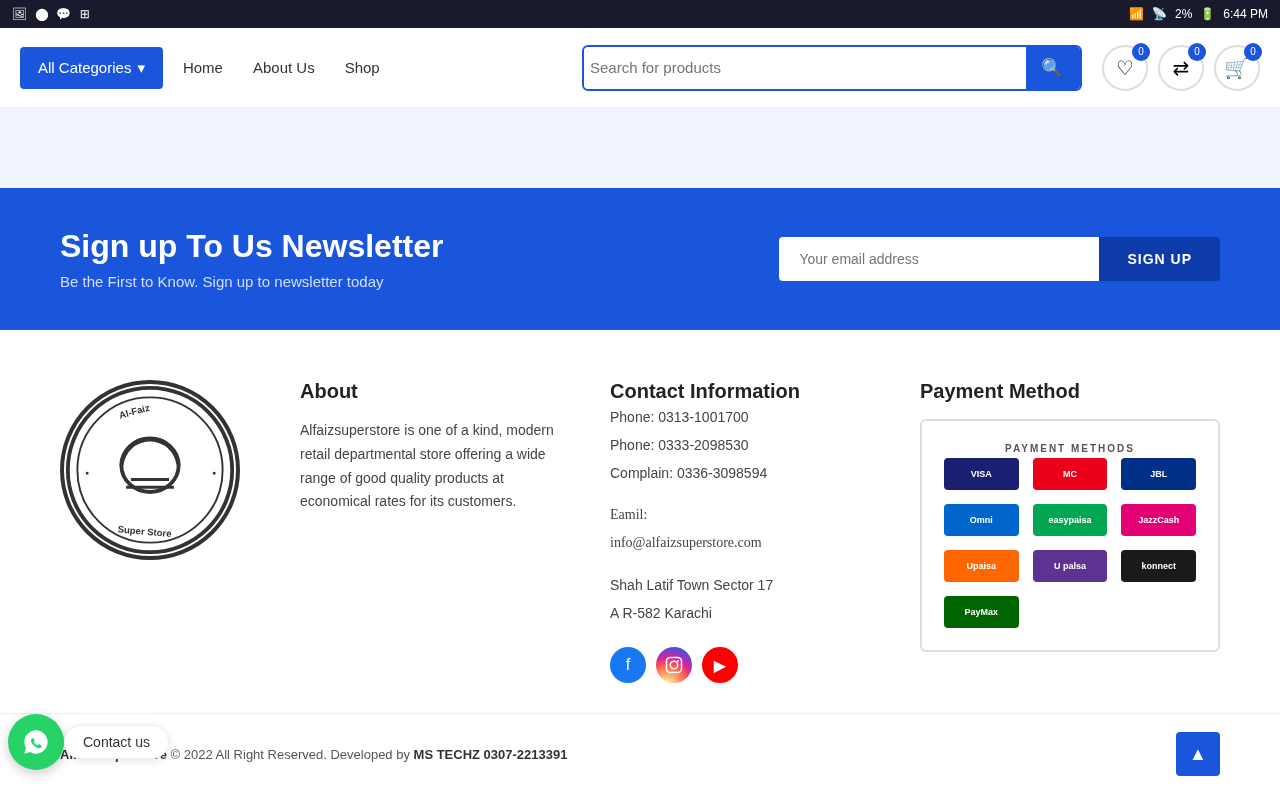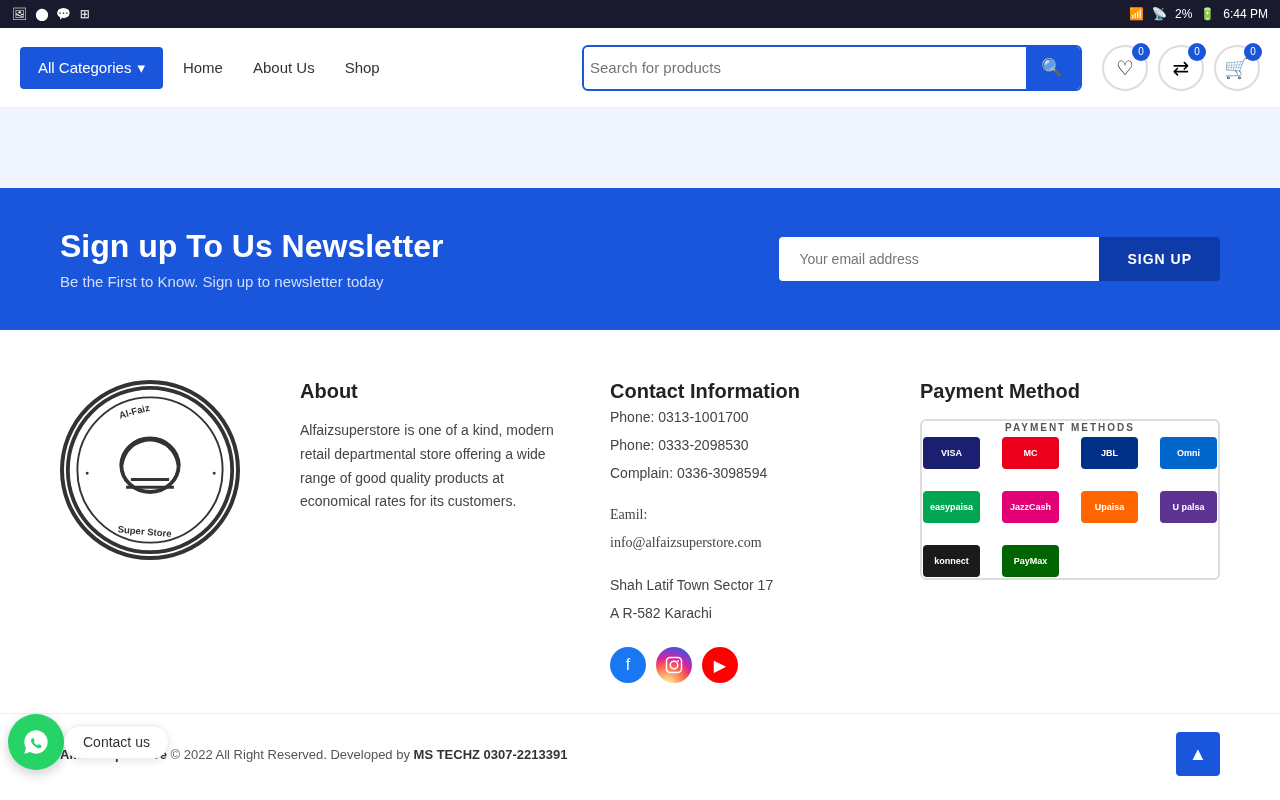--- a/index.html
+++ b/index.html
@@ -199,27 +199,27 @@
     .footer-payment { width: 300px; }
     .footer-payment h3 {
       font-size: 20px;
       font-weight: bold;
       margin-bottom: 16px;
       color: #222;
     }
     .payment-img-box {
       border: 2px solid #ddd;
       border-radius: 6px;
-      padding: 1px;
+      padding: 22px;
       background: #fff;
     }
     .payment-methods-grid {
       display: grid;
-      grid-template-columns: repeat(4, 1fr);
-      gap: 22px;
+      grid-template-columns: repeat(3, 1fr);
+      gap: 14px;
       align-items: center;
     }
     .payment-label {
       grid-column: 1 / -1;
       text-align: center;
       font-size: 10px;
       color: #555;
       font-weight: bold;
       letter-spacing: 2px;
       margin-bottom: 4px;

